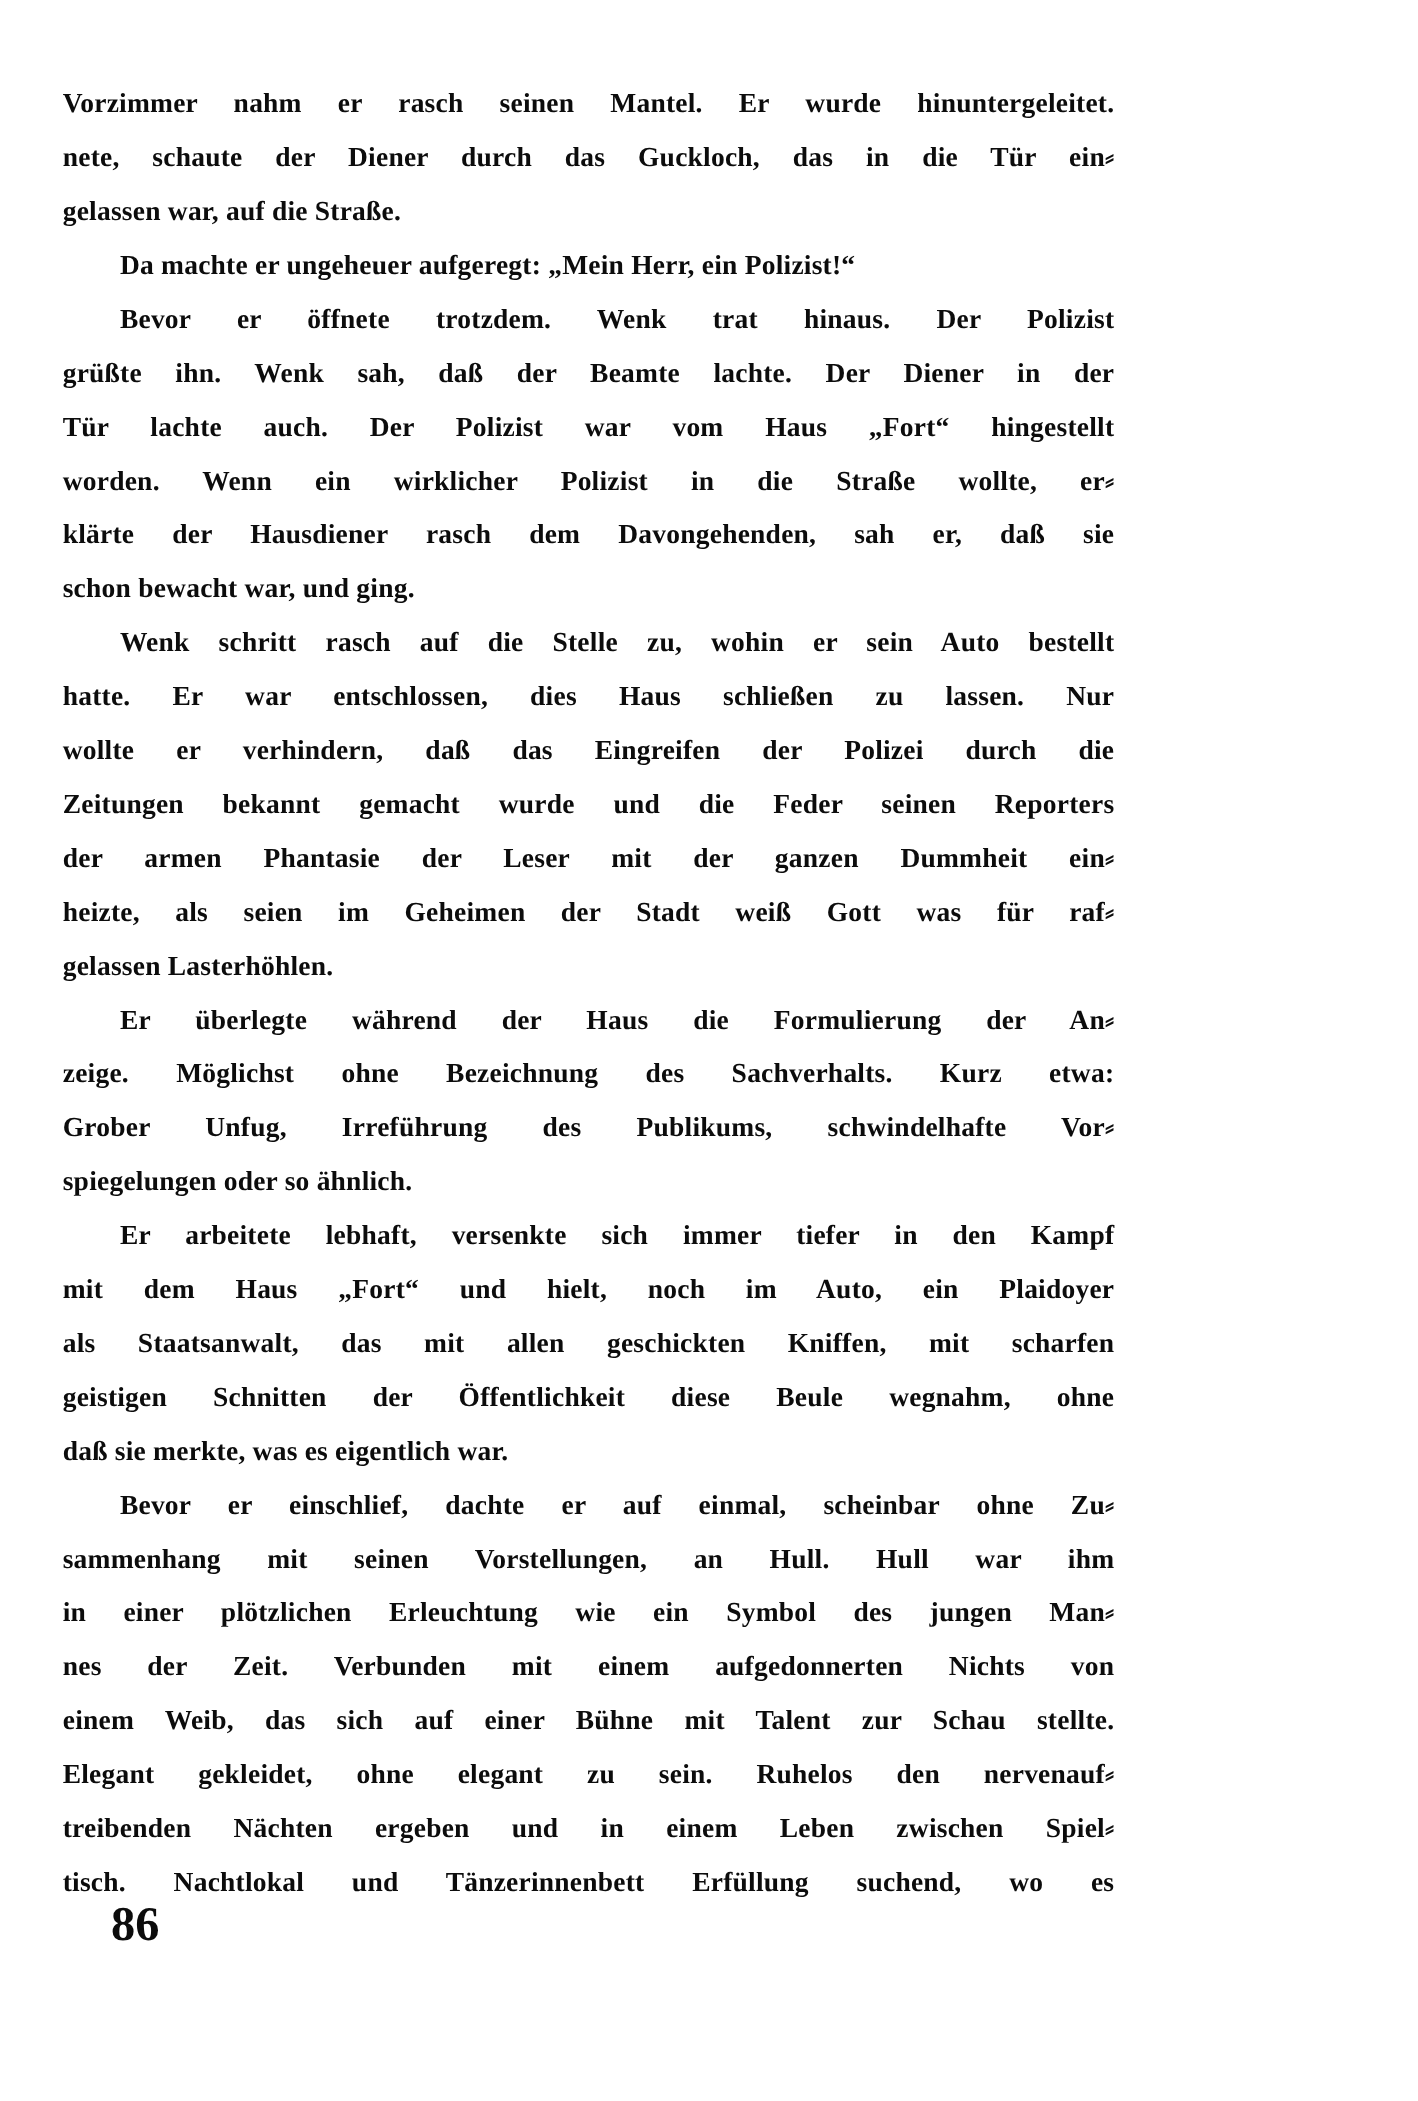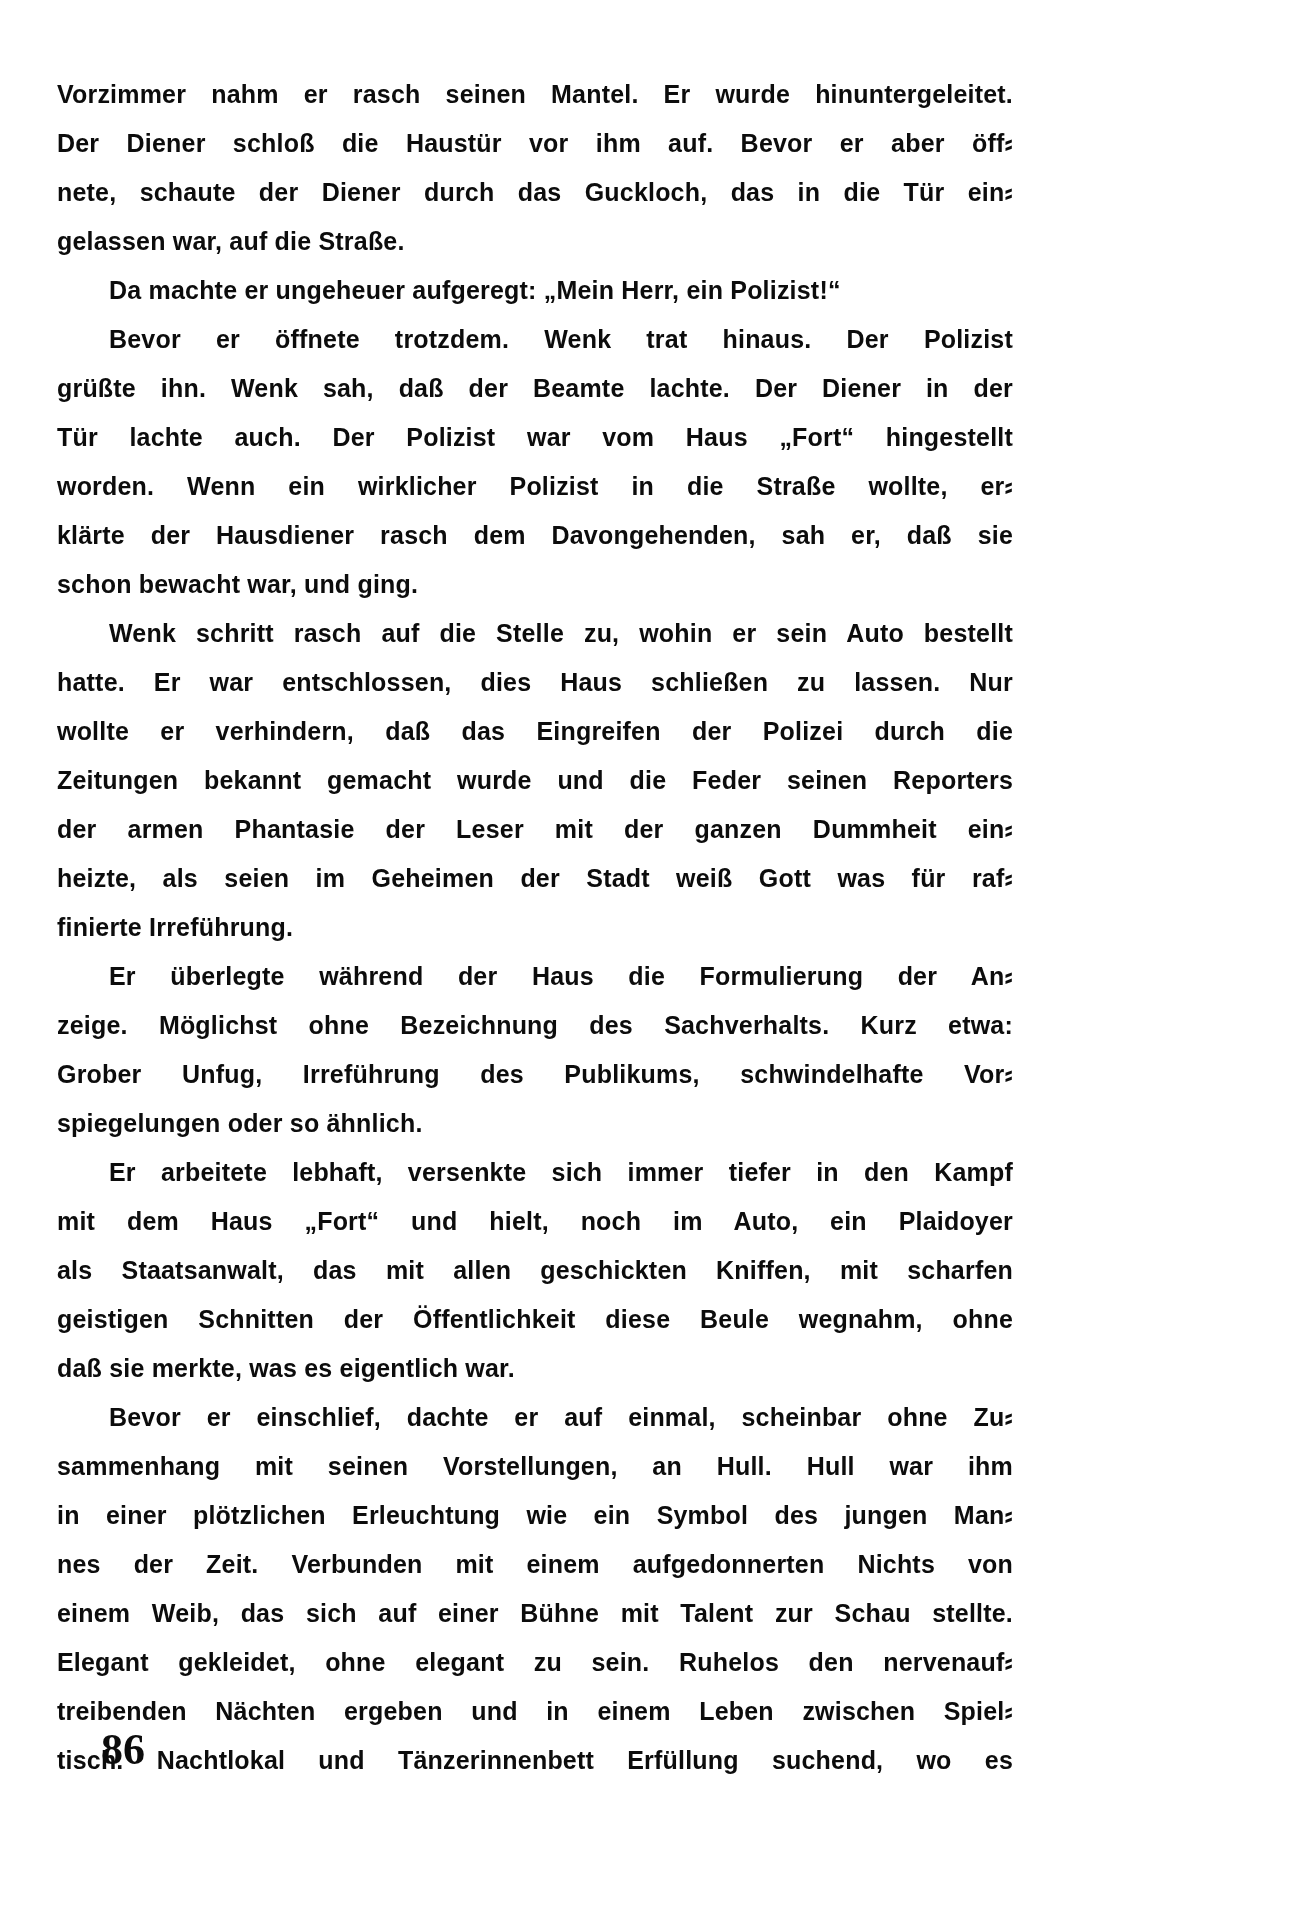--- a/index.html
+++ b/index.html
@@ -13,21 +13,21 @@
     height: 1910px;
     background: #ffffff;
     color: #0c0c0c;
     overflow: hidden;
   }
   .textblock {
     position: absolute;
     left: 57px;
     top: 70px;
     width: 956px;
-    font-family: Liberation Sans, sans-serif;
+    font-family: Liberation Serif, serif;
     font-weight: 700;
     font-size: 25px;
     line-height: 49px;
     letter-spacing: 0.2px;
   }
   p.line {
     margin: 0;
     padding: 0;
     text-align: justify;
     white-space: normal;
@@ -52,37 +52,36 @@
     color: #0c0c0c;
     text-align: center;
   }
 </style>
 </head>
 <body>
 
 <div class="page">
   <div class="textblock">
     <p class="line j">Vorzimmer nahm er rasch seinen Mantel. Er wurde hinuntergeleitet.</p>
-    <p class="line j">Der Diener schloß die Haustür vor ihm auf. Bevor er aber öff⸗</p>
     <p class="line j">nete, schaute der Diener durch das Guckloch, das in die Tür ein⸗</p>
     <p class="line end">gelassen war, auf die Straße.</p>
     <p class="line end indent">Da machte er ungeheuer aufgeregt: „Mein Herr, ein Polizist!“</p>
     <p class="line j indent">Bevor er öffnete trotzdem. Wenk trat hinaus. Der Polizist</p>
     <p class="line j">grüßte ihn. Wenk sah, daß der Beamte lachte. Der Diener in der</p>
     <p class="line j">Tür lachte auch. Der Polizist war vom Haus „Fort“ hingestellt</p>
     <p class="line j">worden. Wenn ein wirklicher Polizist in die Straße wollte, er⸗</p>
     <p class="line j">klärte der Hausdiener rasch dem Davongehenden, sah er, daß sie</p>
     <p class="line end">schon bewacht war, und ging.</p>
     <p class="line j indent">Wenk schritt rasch auf die Stelle zu, wohin er sein Auto bestellt</p>
     <p class="line j">hatte. Er war entschlossen, dies Haus schließen zu lassen. Nur</p>
     <p class="line j">wollte er verhindern, daß das Eingreifen der Polizei durch die</p>
     <p class="line j">Zeitungen bekannt gemacht wurde und die Feder seinen Reporters</p>
     <p class="line j">der armen Phantasie der Leser mit der ganzen Dummheit ein⸗</p>
     <p class="line j">heizte, als seien im Geheimen der Stadt weiß Gott was für raf⸗</p>
-    <p class="line end">finierte Irreführung.</p>
+    <p class="line end">gelassen Lasterhöhlen.</p>
     <p class="line j indent">Er überlegte während der Haus die Formulierung der An⸗</p>
     <p class="line j">zeige. Möglichst ohne Bezeichnung des Sachverhalts. Kurz etwa:</p>
     <p class="line j">Grober Unfug, Irreführung des Publikums, schwindelhafte Vor⸗</p>
     <p class="line end">spiegelungen oder so ähnlich.</p>
     <p class="line j indent">Er arbeitete lebhaft, versenkte sich immer tiefer in den Kampf</p>
     <p class="line j">mit dem Haus „Fort“ und hielt, noch im Auto, ein Plaidoyer</p>
     <p class="line j">als Staatsanwalt, das mit allen geschickten Kniffen, mit scharfen</p>
     <p class="line j">geistigen Schnitten der Öffentlichkeit diese Beule wegnahm, ohne</p>
     <p class="line end">daß sie merkte, was es eigentlich war.</p>
     <p class="line j indent">Bevor er einschlief, dachte er auf einmal, scheinbar ohne Zu⸗</p>

